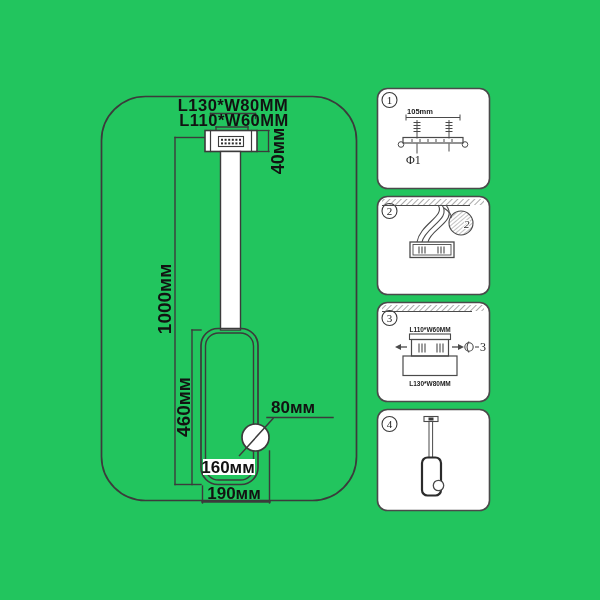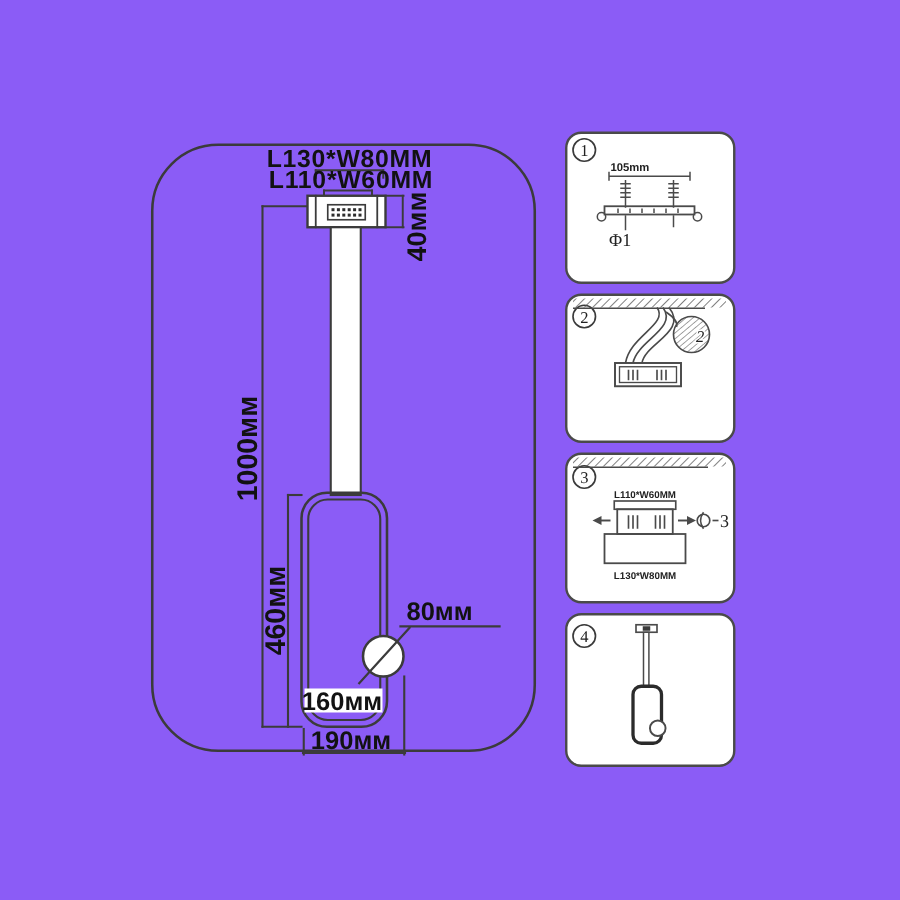--- a/index.html
+++ b/index.html
@@ -1,16 +1,16 @@
 <!DOCTYPE html>
 <html><head>
 <meta charset="utf-8">
 <style>
   html,body{margin:0;padding:0;background:#ffffff;}
-  .stage{position:relative;width:600px;height:600px;background:#8b5cf6;overflow:hidden;
+  .stage{position:relative;width:600px;height:600px;background:#22c55e;overflow:hidden;
          font-family:"Liberation Sans",sans-serif;}
   svg{display:block;}
   text{fill:#151515;}
   .dimlabel{font-family:"Liberation Sans",sans-serif;font-weight:bold;fill:#121212;}
   .seriflabel{font-family:"Liberation Serif",serif;fill:#222;}
   .tinybold{font-family:"Liberation Sans",sans-serif;font-weight:bold;fill:#222;}
 </style>
 </head>
 <body>
 

